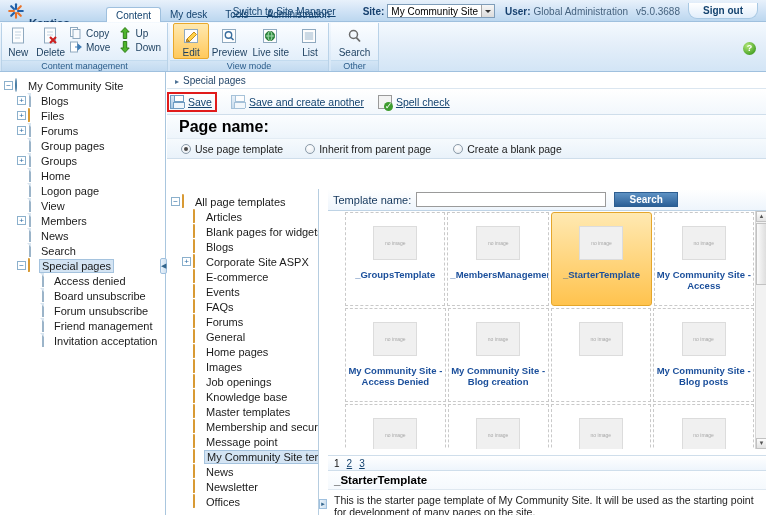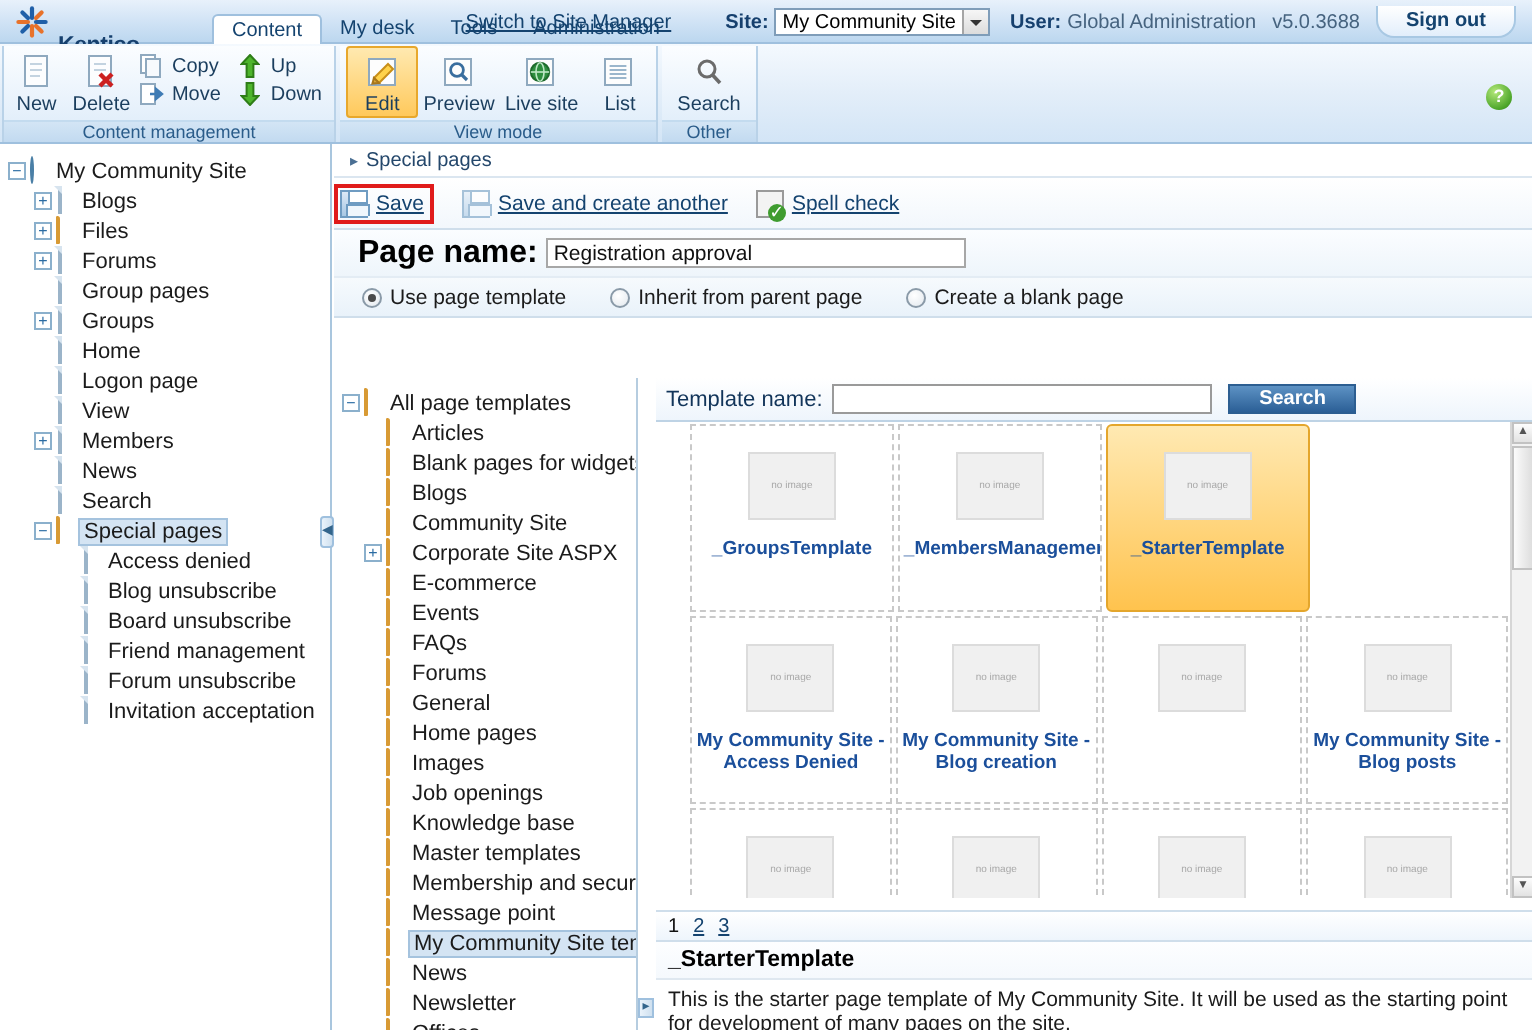--- a/index.html
+++ b/index.html
@@ -527,36 +527,31 @@
           <span class="lbl sel">Special pages</span>
         </div>
         <div class="tnode" style="padding-left: 26px;">
           <span class="dots"></span>
           <span class="ico"><span class="ico-doc"></span></span>
           <span class="lbl">Access denied</span>
         </div>
         <div class="tnode" style="padding-left: 26px;">
           <span class="dots"></span>
           <span class="ico"><span class="ico-doc"></span></span>
-          <span class="lbl">Blog unsubscribe</span>
+          <span class="lbl">Board unsubscribe</span>
         </div>
         <div class="tnode" style="padding-left: 26px;">
           <span class="dots"></span>
           <span class="ico"><span class="ico-doc"></span></span>
-          <span class="lbl">Board unsubscribe</span>
+          <span class="lbl">Forum unsubscribe</span>
         </div>
         <div class="tnode" style="padding-left: 26px;">
           <span class="dots"></span>
           <span class="ico"><span class="ico-doc"></span></span>
           <span class="lbl">Friend management</span>
-        </div>
-        <div class="tnode" style="padding-left: 26px;">
-          <span class="dots"></span>
-          <span class="ico"><span class="ico-doc"></span></span>
-          <span class="lbl">Forum unsubscribe</span>
         </div>
         <div class="tnode" style="padding-left: 26px;">
           <span class="dots"></span>
           <span class="ico"><span class="ico-doc"></span></span>
           <span class="lbl">Invitation acceptation</span>
         </div>
       </div>
   </div>
   <div class="splitter-l">◀</div>
 
@@ -576,21 +571,20 @@
         <span class="lb">Save and create another</span>
       </div>
       <div class="act">
         <span class="ico-spell"></span>
         <span class="lb">Spell check</span>
       </div>
     </div>
 
     <div class="pagename-row">
       <span class="lab">Page name:</span>
-      <input class="pagename-input" type="text" value="Registration approval" style="">
     </div>
 
     <div class="radio-row">
       <div class="rad on">
         <span class="dot"></span>
         <span class="lb">Use page template</span>
       </div>
       <div class="rad">
         <span class="dot"></span>
         <span class="lb">Inherit from parent page</span>
@@ -615,25 +609,20 @@
           </div>
           <div class="tnode" style="padding-left: 11px;">
             <span class="dots"></span>
             <span class="ico"><span class="ico-folder"></span></span>
             <span class="lbl">Blank pages for widgets</span>
           </div>
           <div class="tnode" style="padding-left: 11px;">
             <span class="dots"></span>
             <span class="ico"><span class="ico-folder"></span></span>
             <span class="lbl">Blogs</span>
-          </div>
-          <div class="tnode" style="padding-left: 11px;">
-            <span class="dots"></span>
-            <span class="ico"><span class="ico-folder"></span></span>
-            <span class="lbl">Community Site</span>
           </div>
           <div class="tnode" style="padding-left: 11px;">
             <span class="plus">+</span>
             <span class="ico"><span class="ico-folder"></span></span>
             <span class="lbl">Corporate Site ASPX</span>
           </div>
           <div class="tnode" style="padding-left: 11px;">
             <span class="dots"></span>
             <span class="ico"><span class="ico-folder"></span></span>
             <span class="lbl">E-commerce</span>
@@ -732,20 +721,24 @@
                 <div class="gcaption">_GroupsTemplate</div>
               </div>
               <div class="gcell">
                 <div class="thumb">no image</div>
                 <div class="gcaption">_MembersManagemen</div>
               </div>
               <div class="gcell sel">
                 <div class="thumb">no image</div>
                 <div class="gcaption">_StarterTemplate</div>
               </div>
+              <div class="gcell">
+                <div class="thumb">no image</div>
+                <div class="gcaption">My Community Site - Access</div>
+              </div>
             </div>
             <div class="grow">
               <div class="gcell">
                 <div class="thumb">no image</div>
                 <div class="gcaption">My Community Site - Access Denied</div>
               </div>
               <div class="gcell">
                 <div class="thumb">no image</div>
                 <div class="gcaption">My Community Site - Blog creation</div>
               </div>

